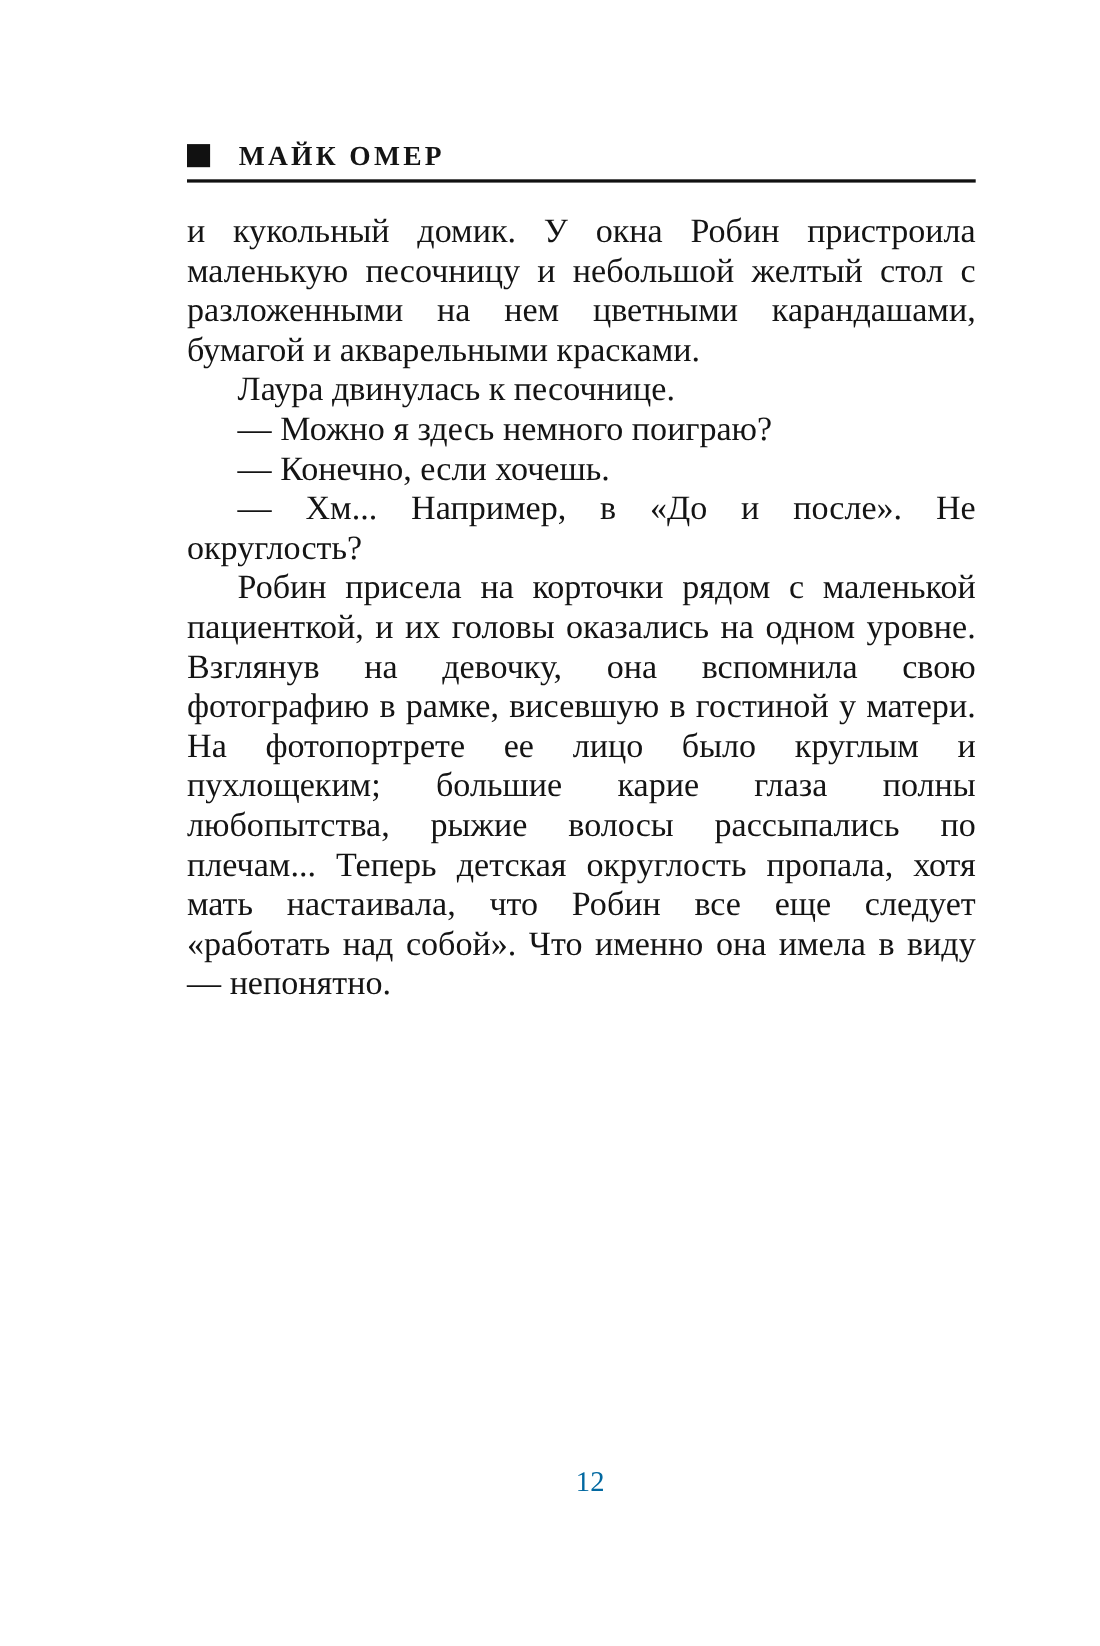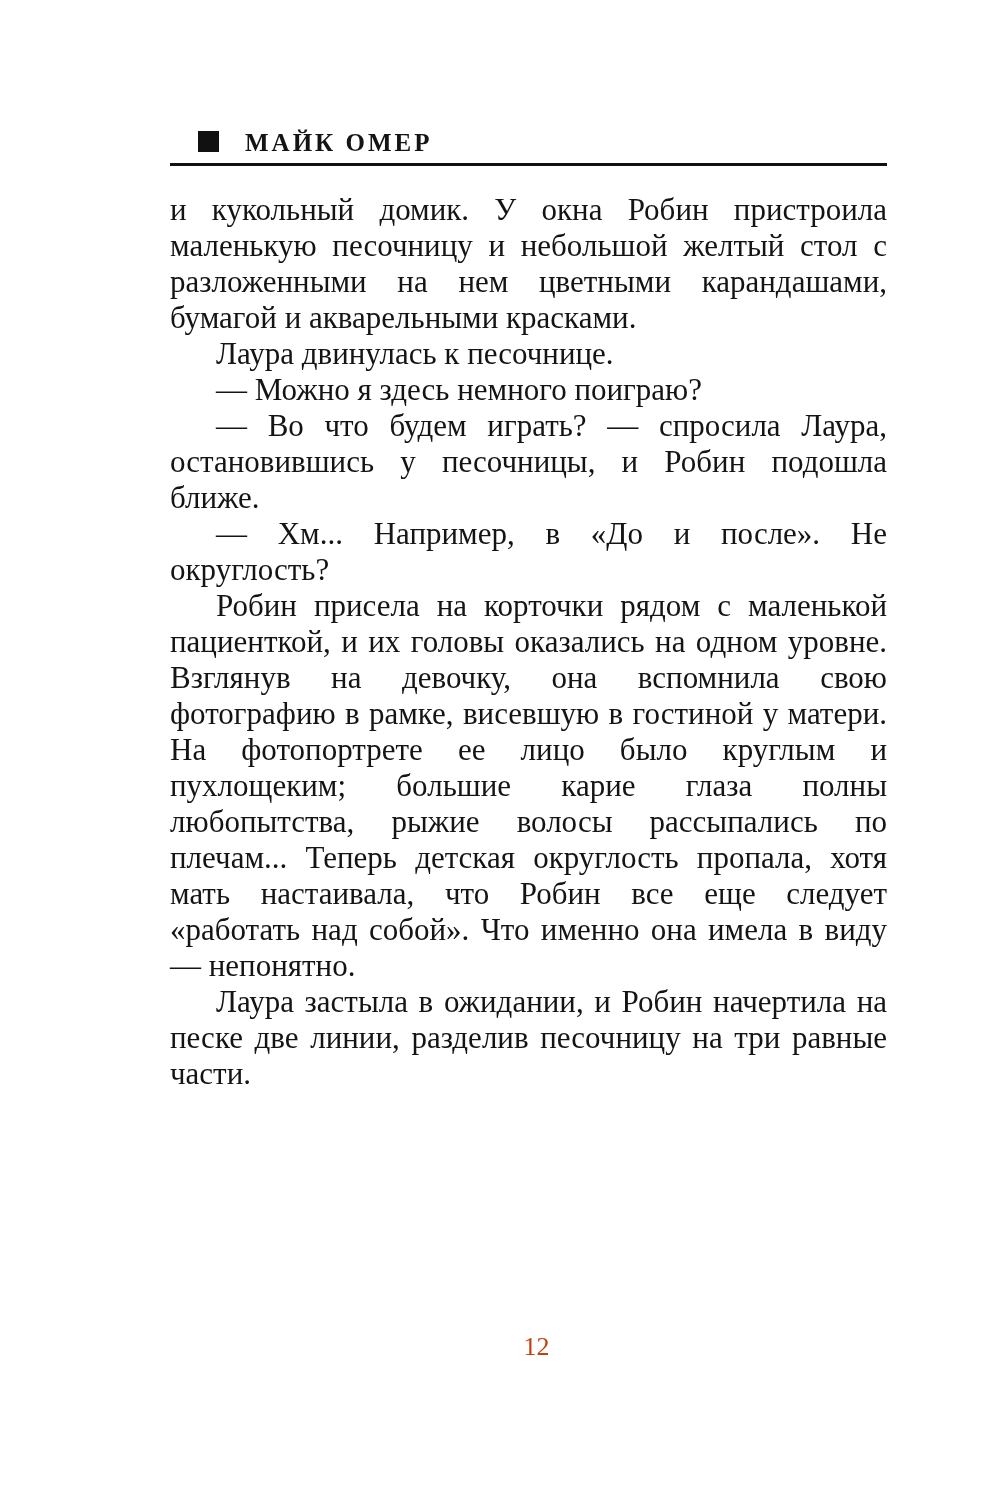--- a/index.html
+++ b/index.html
@@ -15,21 +15,20 @@
       position: relative;
       width: 1000px;
       height: 1496px;
       padding: 128px 113px 0 170px;
     }
     .running-header {
       display: flex;
       align-items: center;
       gap: 26px;
       padding-bottom: 8px;
-      margin-left: 28px;
     }
     .square-bullet {
       width: 21px;
       height: 21px;
       background: #111111;
       flex: 0 0 auto;
     }
     .author-name {
       font-size: 25px;
       font-weight: bold;
@@ -53,40 +52,39 @@
     .body-text p.indent {
       text-indent: 46px;
     }
     .page-number {
       position: absolute;
       left: 186px;
       right: 113px;
       top: 1332px;
       text-align: center;
       font-size: 26px;
-      color: #c2410c;
+      color: #0369a1;
     }
   </style>
 </head>
 <body>
 
 <div class="page">
 
   <div class="running-header">
     <span class="square-bullet"></span>
     <span class="author-name">МАЙК ОМЕР</span>
   </div>
 
   <div class="header-rule"></div>
 
   <div class="body-text">
       <p class="para">и кукольный домик. У окна Робин пристроила маленькую песочницу и небольшой желтый стол с разложенными на нем цветными карандашами, бумагой и акварельными красками.</p>
       <p class="para indent">Лаура двинулась к песочнице.</p>
       <p class="para indent">— Можно я здесь немного поиграю?</p>
-      <p class="para indent">— Во что будем играть? — спросила Лаура, остановившись у песочницы, и Робин подошла ближе.</p>
+      <p class="para indent">— Конечно, если хочешь.</p>
       <p class="para indent">— Хм... Например, в «До и после». Не округлость?</p>
       <p class="para indent">Робин присела на корточки рядом с маленькой пациенткой, и их головы оказались на одном уровне. Взглянув на девочку, она вспомнила свою фотографию в рамке, висевшую в гостиной у матери. На фотопортрете ее лицо было круглым и пухлощеким; большие карие глаза полны любопытства, рыжие волосы рассыпались по плечам... Теперь детская округлость пропала, хотя мать настаивала, что Робин все еще следует «работать над собой». Что именно она имела в виду — непонятно.</p>
-      <p class="para indent">Лаура застыла в ожидании, и Робин начертила на песке две линии, разделив песочницу на три равные части.</p>
     </div>
 
   <div class="page-number">12</div>
 
 </div>
 
 </body></html>

